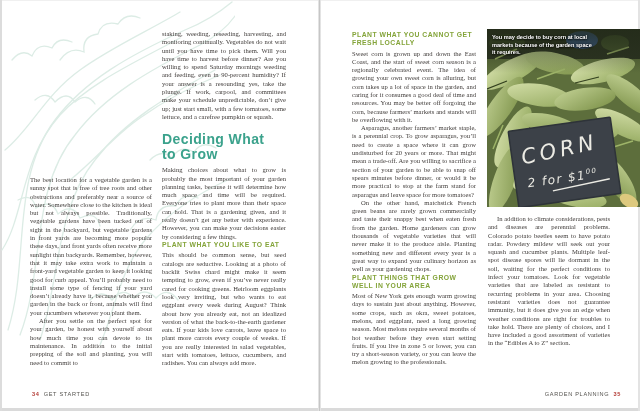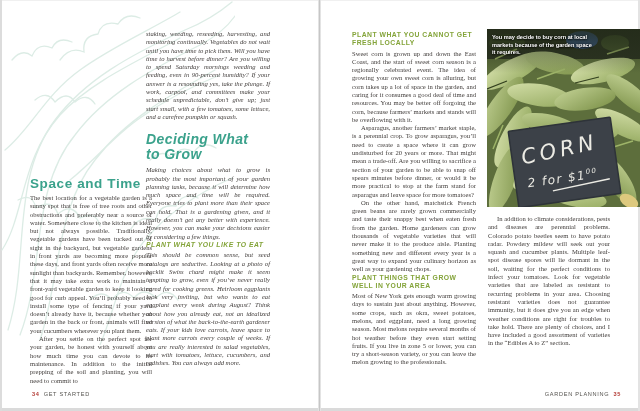--- a/index.html
+++ b/index.html
@@ -53,26 +53,25 @@
       <path d="M 70,180 C 95,160 115,135 140,118 C 165,100 195,85 220,75"></path>
       <path d="M 100,345 C 115,310 120,270 145,240 C 170,210 205,190 232,178"></path>
       <path d="M 150,160 q 12,-12 22,-2 q 8,-14 22,-6 q 8,-12 22,-4"></path>
       <path d="M 12,60 q 10,-12 20,-4 q 6,-14 20,-8 q 6,-12 20,-6"></path>
     </g>
   </svg>
 
   <div>
 
     <div class="col" style="left:30px;top:176px;width:122px;">
-      <h2 class="med">Space and Time</h2>
       <p>The best location for a vegetable garden is a sunny spot that is free of tree roots and other obstructions and preferably near a source of water. Somewhere close to the kitchen is ideal but not always possible. Traditionally, vegetable gardens have been tucked out of sight in the backyard, but vegetable gardens in front yards are becoming more popular these days, and front yards often receive more sunlight than backyards. Remember, however, that it may take extra work to maintain a front-yard vegetable garden to keep it looking good for curb appeal. You’ll probably need to install some type of fencing if your yard doesn’t already have it, because whether you garden in the back or front, animals will find your cucumbers wherever you plant them.</p>
       <p>After you settle on the perfect spot for your garden, be honest with yourself about how much time you can devote to its maintenance. In addition to the initial prepping of the soil and planting, you will need to commit to</p>
     </div>
 
-    <div class="col" style="left:146px;top:30px;width:124px;font-style:italic;">
+    <div class="col" style="left:162px;top:30px;width:124px;">
       <p>staking, weeding, reseeding, harvesting, and monitoring continually. Vegetables do not wait until you have time to pick them. Will you have time to harvest before dinner? Are you willing to spend Saturday mornings weeding and feeding, even in 90-percent humidity? If your answer is a resounding yes, take the plunge. If work, carpool, and committees make your schedule unpredictable, don’t give up; just start small, with a few tomatoes, some lettuce, and a carefree pumpkin or squash.</p>
       <h1 class="big sp-above" style="margin-top:11px;margin-bottom:4px;width:110px;">Deciding What to Grow</h1>
       <p style="text-indent:0;">Making choices about what to grow is probably the most important of your garden planning tasks, because it will determine how much space and time will be required. Everyone tries to plant more than their space can hold. That is a gardening given, and it really doesn’t get any better with experience. However, you can make your decisions easier by considering a few things.</p>
       <h3 class="sub sp-above-sm">PLANT WHAT YOU LIKE TO EAT</h3>
       <p style="text-indent:0;">This should be common sense, but seed catalogs are seductive. Looking at a photo of backlit Swiss chard might make it seem tempting to grow, even if you’ve never really cared for cooking greens. Heirloom eggplants look very inviting, but who wants to eat eggplant every week during August? Think about how you already eat, not an idealized version of what the back-to-the-earth gardener eats. If your kids love carrots, leave space to plant more carrots every couple of weeks. If you are really interested in salad vegetables, start with tomatoes, lettuce, cucumbers, and radishes. You can always add more.</p>
     </div>
 
     <div class="footer footer-left">
       <span class="num">34</span><span>GET STARTED</span>
     </div>

